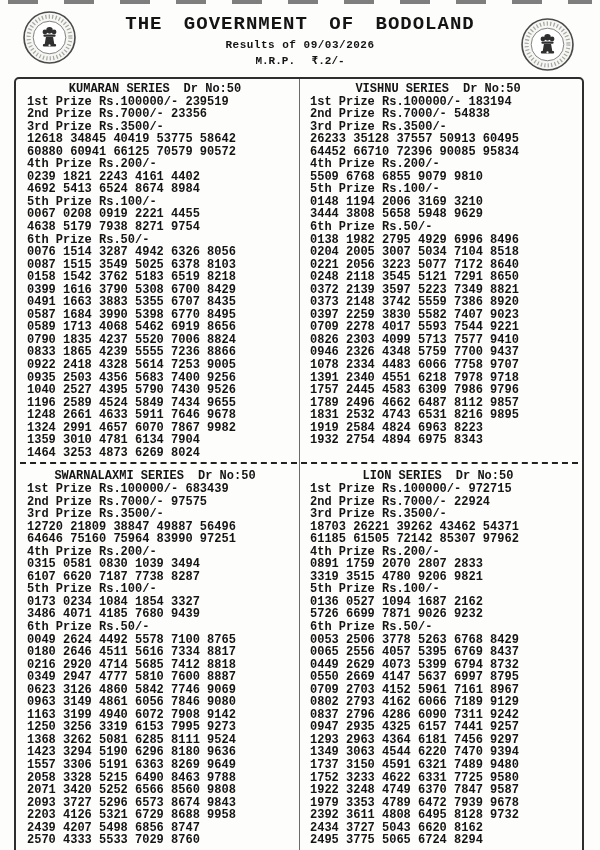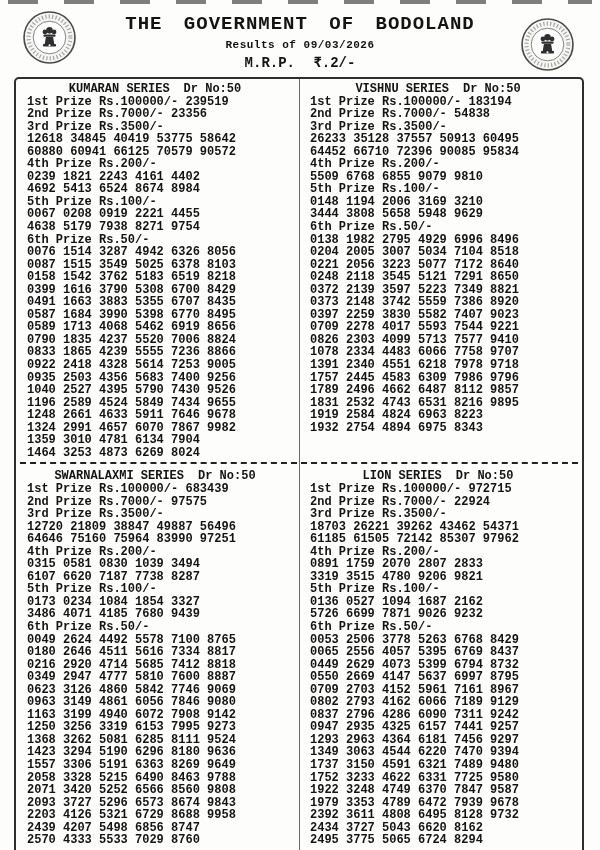--- a/index.html
+++ b/index.html
@@ -10,21 +10,21 @@
   }
   .top-edge {
     position:absolute; top:0; left:8px; right:8px; height:4px;
     background:repeating-linear-gradient(90deg,#3a3a3a 0 30px,transparent 30px 56px);
     opacity:.65;
   }
   
   .header { position:absolute; top:13px; left:0; right:0; text-align:center; }
   .title { font-size:19px; letter-spacing:1px; word-spacing:9px; }
   .subtitle { font-size:11px; margin-top:4px; letter-spacing:.5px; }
-  .mrp { font-size:14px; margin-top:3px; word-spacing:10px; }
+  .mrp { font-size:11px; margin-top:3px; word-spacing:10px; }
   .seal { position:absolute; width:55px; height:55px; }
   .seal.left { left:22px; top:10px; }
   .seal.right { right:25px; top:17px; }
   
   .results-box {
     position:absolute; left:14px; top:77px; width:570px; height:826px;
     border:2px solid #2e2e2e; border-radius:5px; box-sizing:border-box;
   }
   .center-divider {
     position:absolute; left:50%; top:0; bottom:0; width:1px; background:#6b6b6b;
@@ -133,20 +133,21 @@
             <div class="line">6th Prize Rs.50/-</div>
             <div class="line">0138 1982 2795 4929 6996 8496</div>
             <div class="line">0204 2005 3007 5034 7104 8518</div>
             <div class="line">0221 2056 3223 5077 7172 8640</div>
             <div class="line">0248 2118 3545 5121 7291 8650</div>
             <div class="line">0372 2139 3597 5223 7349 8821</div>
             <div class="line">0373 2148 3742 5559 7386 8920</div>
             <div class="line">0397 2259 3830 5582 7407 9023</div>
             <div class="line">0709 2278 4017 5593 7544 9221</div>
             <div class="line">0826 2303 4099 5713 7577 9410</div>
+            <div class="line">0946 2326 4348 5759 7700 9437</div>
             <div class="line">1078 2334 4483 6066 7758 9707</div>
             <div class="line">1391 2340 4551 6218 7978 9718</div>
             <div class="line">1757 2445 4583 6309 7986 9796</div>
             <div class="line">1789 2496 4662 6487 8112 9857</div>
             <div class="line">1831 2532 4743 6531 8216 9895</div>
             <div class="line">1919 2584 4824 6963 8223</div>
             <div class="line">1932 2754 4894 6975 8343</div>
           </div>
       </section>
     </div>

